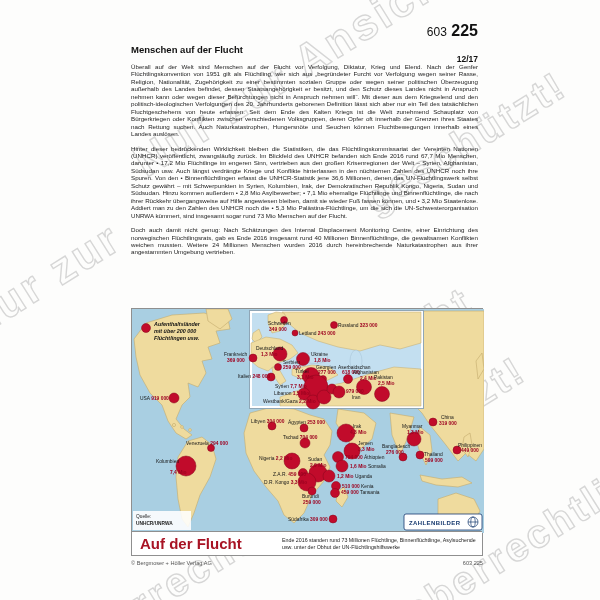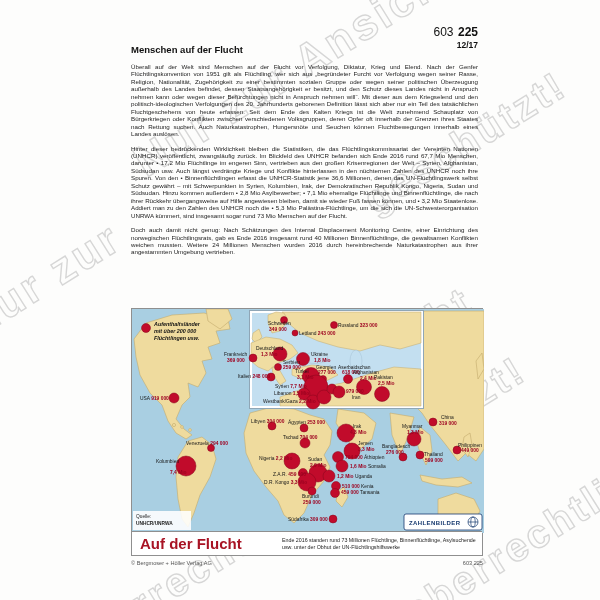--- a/index.html
+++ b/index.html
@@ -8,22 +8,22 @@
   .page{position:absolute;inset:0;background:#fdfdfc;}
 
   
   .wm{position:absolute;font-weight:700;letter-spacing:3px;color:transparent;
       -webkit-text-stroke:1.4px #a9a9a9;opacity:.45;transform:rotate(-32deg);
       white-space:nowrap;pointer-events:none;font-family:"Liberation Sans",sans-serif;}
 
   
   .hdr{position:absolute;right:122px;top:22px;text-align:right;color:#111;}
   .hdr .c1{font-size:12px;font-weight:400;}
-  .hdr .c2{font-size:12px;font-weight:700;}
-  .hdr .issue{font-size:8.5px;font-weight:700;margin-top:0;}
+  .hdr .c2{font-size:16px;font-weight:700;}
+  .hdr .issue{font-size:8.5px;font-weight:700;margin-top:14px;}
 
   
   .textcol{position:absolute;left:131px;top:44px;width:347px;color:#1c1c1c;}
   .doc-title{font-size:9.5px;font-weight:700;margin:0 0 8px 0;color:#111;}
   .para{font-size:6.2px;line-height:7.45px;text-align:justify;margin:0 0 7px 0;}
 
   
   .map-frame{position:absolute;left:131px;top:308px;width:352px;height:248px;
              border:1px solid #8f8f8f;background:#fff;box-sizing:border-box;}
   .map-titlebar{position:absolute;left:0;right:0;bottom:0;height:24px;background:#ffffff;

